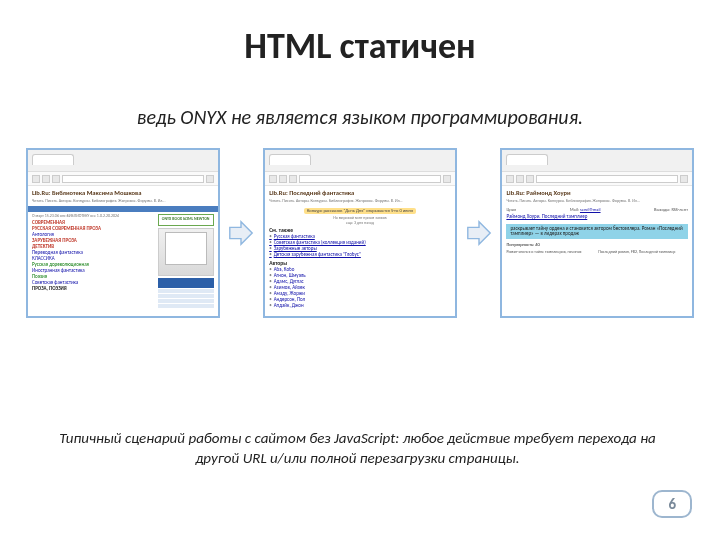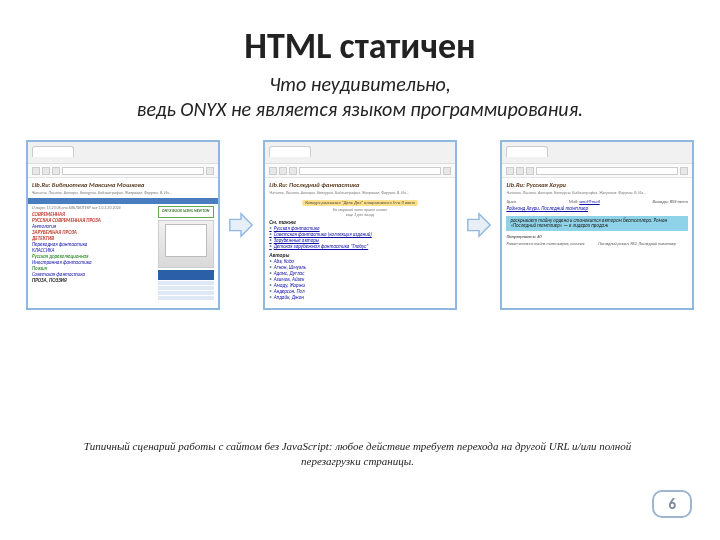--- a/index.html
+++ b/index.html
@@ -1,20 +1,20 @@
 <!DOCTYPE html>
 <html><head>
 <meta charset="utf-8">
 <style>
   * { box-sizing: border-box; margin: 0; padding: 0; }
   html, body { width: 720px; height: 540px; font-family: Calibri, Arial, sans-serif; background: #fff; color: #222; }
   .slide { width: 720px; height: 540px; position: relative; padding: 24px 36px 0 36px; }
-  .title { font-size: 36px; font-weight: 700; text-align: center; margin-bottom: 4px; }
+  .title { font-size: 36px; font-weight: 700; text-align: center; margin-bottom: 12px; }
   .subtitle { font-size: 20px; font-style: italic; text-align: center; line-height: 1.25; margin: 0 auto 18px auto; max-width: 480px; }
-  .row { display: flex; align-items: center; justify-content: space-between; gap: 6px; margin: 0 -10px; font-style: italic; }
+  .row { display: flex; align-items: center; justify-content: space-between; gap: 6px; margin: 0 -10px; }
   .shot { width: 196px; height: 170px; border: 2px solid #8fb7e0; background: #fff; position: relative; overflow: hidden; }
   .shot .chrome { height: 22px; background: #f1f1f1; border-bottom: 1px solid #ddd; position: relative; }
   .shot .chrome::before { content:""; position:absolute; left:4px; top:4px; width:40px; height:10px; background:#fff; border:1px solid #ccc; border-bottom:none; border-radius:3px 3px 0 0; }
   .shot .addr { height: 14px; background:#fafafa; border-bottom:1px solid #e4e4e4; display:flex; align-items:center; padding:0 4px; gap:2px; }
   .shot .addr .box { flex:1; height:8px; background:#fff; border:1px solid #ccc; }
   .shot .addr .btn { width:8px; height:8px; background:#e8e8e8; border:1px solid #ccc; }
   .shot .page { position:absolute; top:36px; left:0; right:0; bottom:0; padding:4px; font-size:5px; line-height:1.1; }
   .shot .hdr { font-size:6.5px; font-weight:700; color:#5a3a1c; margin-bottom:2px; }
   .shot .tiny { color:#777; font-size:4px; margin-bottom:2px; }
   .shot1 .body { display:flex; gap:4px; }
@@ -34,30 +34,30 @@
   .bullet::before { content:"\2022"; color:#888; }
   .shot2 .sect { font-weight:700; font-size:5.5px; margin:2px 0 1px 0; }
   .shot2 .yellow { display:inline-block; background:#ffe08a; color:#444; font-size:4.5px; padding:1px 3px; border-radius:2px; margin:2px auto; }
   .shot2 .center { text-align:center; }
   .shot3 .pg { font-size:5px; }
   .shot3 .highlight { background:#8fd3e8; padding:2px 4px; display:inline-block; margin:2px 0; }
   .shot3 .cols { display:flex; gap:2px; font-size:4px; color:#555; }
   .shot3 .cols div { flex:1; }
   .arrow { width:32px; height:40px; display:flex; align-items:center; justify-content:center; }
   .arrow svg { width:28px; height:28px; }
-  .footer { position:absolute; left:55px; right:60px; bottom:72px; font-style:italic; font-size:11px; text-align:center; line-height:1.3;font-family:Liberation Serif, serif; }
+  .footer { position:absolute; left:55px; right:60px; bottom:72px; font-style:italic; font-size:15px; text-align:center; line-height:1.3; }
   .pagenum { position:absolute; right:28px; bottom:22px; border:2px solid #9db6cf; border-radius:10px; padding:3px 14px; font-size:15px; font-weight:700; color:#7a8a9a; }
 </style>
 </head>
 <body>
 
 <div class="slide">
   <h1 class="title">HTML статичен</h1>
   <p class="subtitle">
-    <span>Что неудивительно,</span><br>
+    <br>
     <span>ведь ONYX не является языком программирования.</span>
   </p>
 
   <div class="row">
 
     <div class="shot shot1">
       <div class="chrome"></div>
       <div class="addr">
         <div class="btn"></div>
         <div class="btn"></div>
@@ -171,21 +171,21 @@
     <div class="shot shot3">
       <div class="chrome"></div>
       <div class="addr">
         <div class="btn"></div>
         <div class="btn"></div>
         <div class="btn"></div>
         <div class="box"></div>
         <div class="btn"></div>
       </div>
       <div class="page pg">
-        <div class="hdr">Lib.Ru: Русская Хоури</div>
+        <div class="hdr">Lib.Ru: Раймонд Хоури</div>
         <div class="tiny">Читать. Писать. Авторы. Конкурсы. Библиография. Жанровое. Форумы. В. Ил...</div>
         <div style="display:flex;justify-content:space-between;font-size:4.5px;color:#555;margin:4px 0 2px 0;">
           <span>Цикл</span>
           <span><span>Mail:</span> <u style="color:#11a">send@mail</u></span>
           <span>Выходы: RSS-лент</span>
         </div>
         <div style="font-size:5px;color:#11a;text-decoration:underline;margin-bottom:2px">Раймонд Хоури. Последний тамплиер</div>
         <div class="highlight">раскрывает тайну ордена и становится автором бестселлера. Роман «Последний тамплиер» — в лидерах продаж</div>
         <div style="font-size:4.5px;margin:2px 0">Популярность: 40</div>
         <div class="cols">

